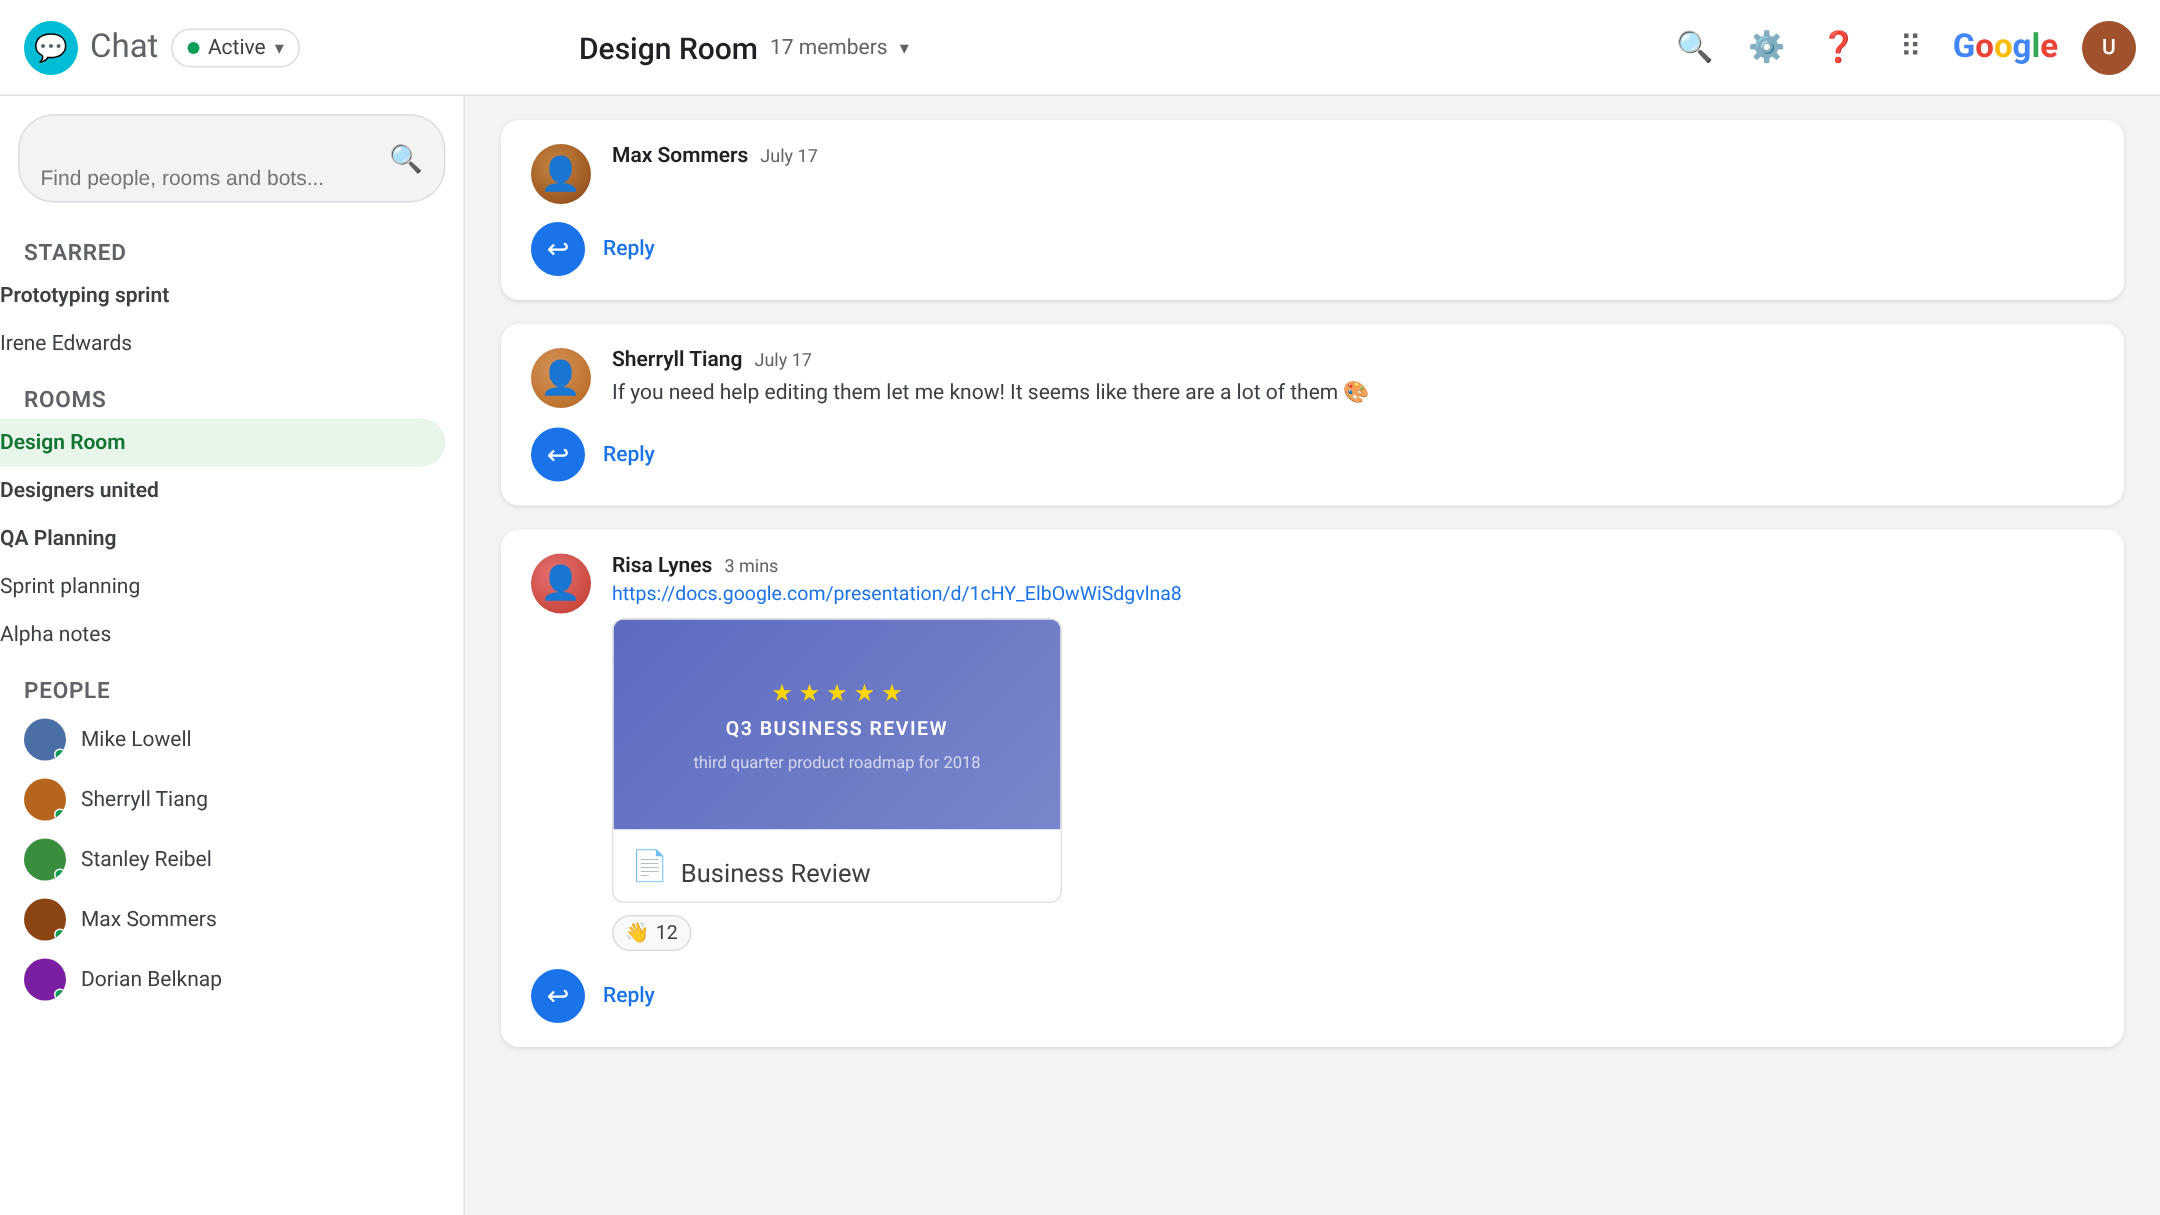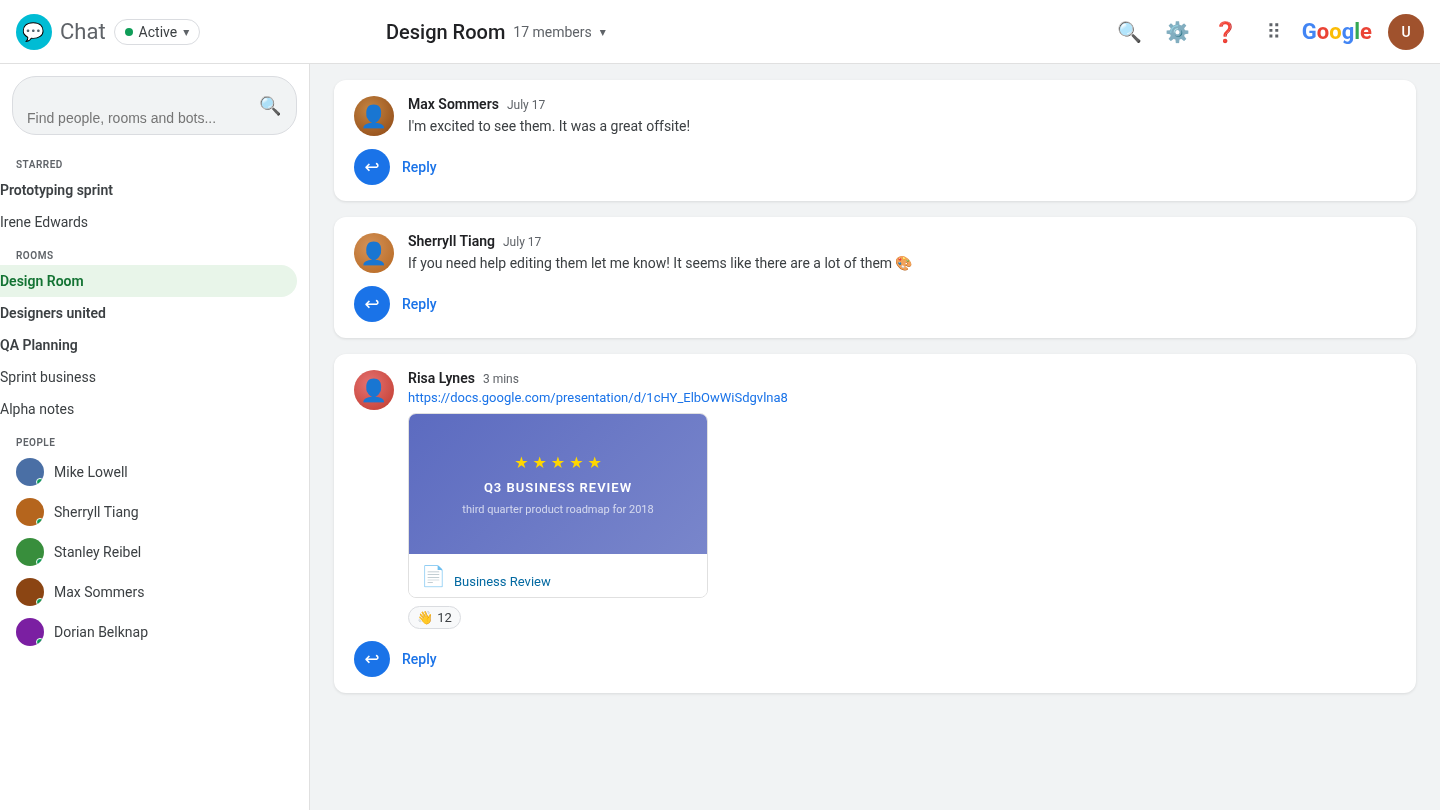--- a/index.html
+++ b/index.html
@@ -59,21 +59,21 @@
       border: 1px solid #dadce0; border-radius: 24px; padding: 8px 14px;
       background: #f1f3f4;
     }
     .search-input {
       border: none; background: transparent; outline: none;
       font-size: 14px; color: #3c4043; flex: 1; margin-top: 25px;
     }
     .search-icon { color: #5f6368; font-size: 18px; cursor: pointer; }
 
     .section-label {
-      font-size: 10px; font-weight: 600; color: #5f6368; letter-spacing: 0.5px;
+      font-size: 15px; font-weight: 600; color: #5f6368; letter-spacing: 0.5px;
       padding: 12px 16px 4px;
     }
     .sidebar-item {
       display: flex; align-items: center; padding: 8px 0;
       cursor: pointer; border-radius: 0 24px 24px 0;
       margin-right: 12px; font-size: 14px; color: #3c4043;
     }
     .sidebar-item.active { background: #e8f5e9; color: #137333; font-weight: 600; }
     .sidebar-item.bold { font-weight: 600; }
     .sidebar-item.starred { color: #3c4043; }
@@ -135,21 +135,21 @@
     }
     .link-card-stars { display: flex; gap: 4px; }
     .link-card-star { color: #ffd600; font-size: 16px; }
     .link-card-title { color: #fff; font-size: 13px; font-weight: 600; letter-spacing: 1px; }
     .link-card-subtitle { color: rgba(255,255,255,0.7); font-size: 11px; }
     .link-card-bottom {
       display: flex; align-items: center; gap: 8px;
       padding: 8px 12px; background: #fff;
     }
     .link-card-icon { font-size: 20px; }
-    .link-card-name { font-size: 13px; color: #0369a1; margin-top: 12px; }
+    .link-card-name { font-size: 17px; color: #404040; margin-top: 12px; }
 
     .link-url { font-size: 13px; color: #1a73e8; margin-top: 4px; word-break: break-all; }
 
     .reaction {
       display: inline-flex; align-items: center; gap: 4px;
       border: 1px solid #dadce0; border-radius: 12px;
       padding: 3px 8px; font-size: 13px; cursor: pointer;
       margin-top: 8px; background: #f8f9fa;
     }
     .reaction-count { color: #3c4043; }
@@ -223,21 +223,21 @@
     <div class="sidebar-item active bold">
       <span class="sidebar-item-text">Design Room</span>
     </div>
     <div class="sidebar-item bold">
       <span class="sidebar-item-text">Designers united</span>
     </div>
     <div class="sidebar-item bold">
       <span class="sidebar-item-text">QA Planning</span>
     </div>
     <div class="sidebar-item">
-      <span class="sidebar-item-text">Sprint business</span>
+      <span class="sidebar-item-text">Sprint planning</span>
     </div>
     <div class="sidebar-item">
       <span class="sidebar-item-text">Alpha notes</span>
     </div>
 
     <div class="section-label">PEOPLE</div>
     <div class="people-item">
       <div class="people-avatar" style="background:#4a6fa5;">
         <div class="online-indicator"></div>
       </div>
@@ -275,21 +275,20 @@
       <div class="message-row">
         <div class="msg-avatar avatar-max" style="background: radial-gradient(circle at 40% 35%, #c68642 0%, #8b4513 100%); width:40px;height:40px;border-radius:50%;overflow:hidden;display:flex;align-items:center;justify-content:center;">
           <span style="font-size:22px;">👤</span>
         </div>
         <div class="msg-content">
           <div class="msg-header">
             <span class="msg-name">Max Sommers</span>
             <span class="msg-time">July 17</span>
           </div>
           <div class="msg-text">
-            <span class="line">I'm excited to see them. It was a great offsite!</span>
           </div>
         </div>
       </div>
       <div class="reply-row">
         <button class="reply-btn-circle">↩</button>
         <span class="reply-text">Reply</span>
       </div>
     </div>
 
     <div class="message-card">

